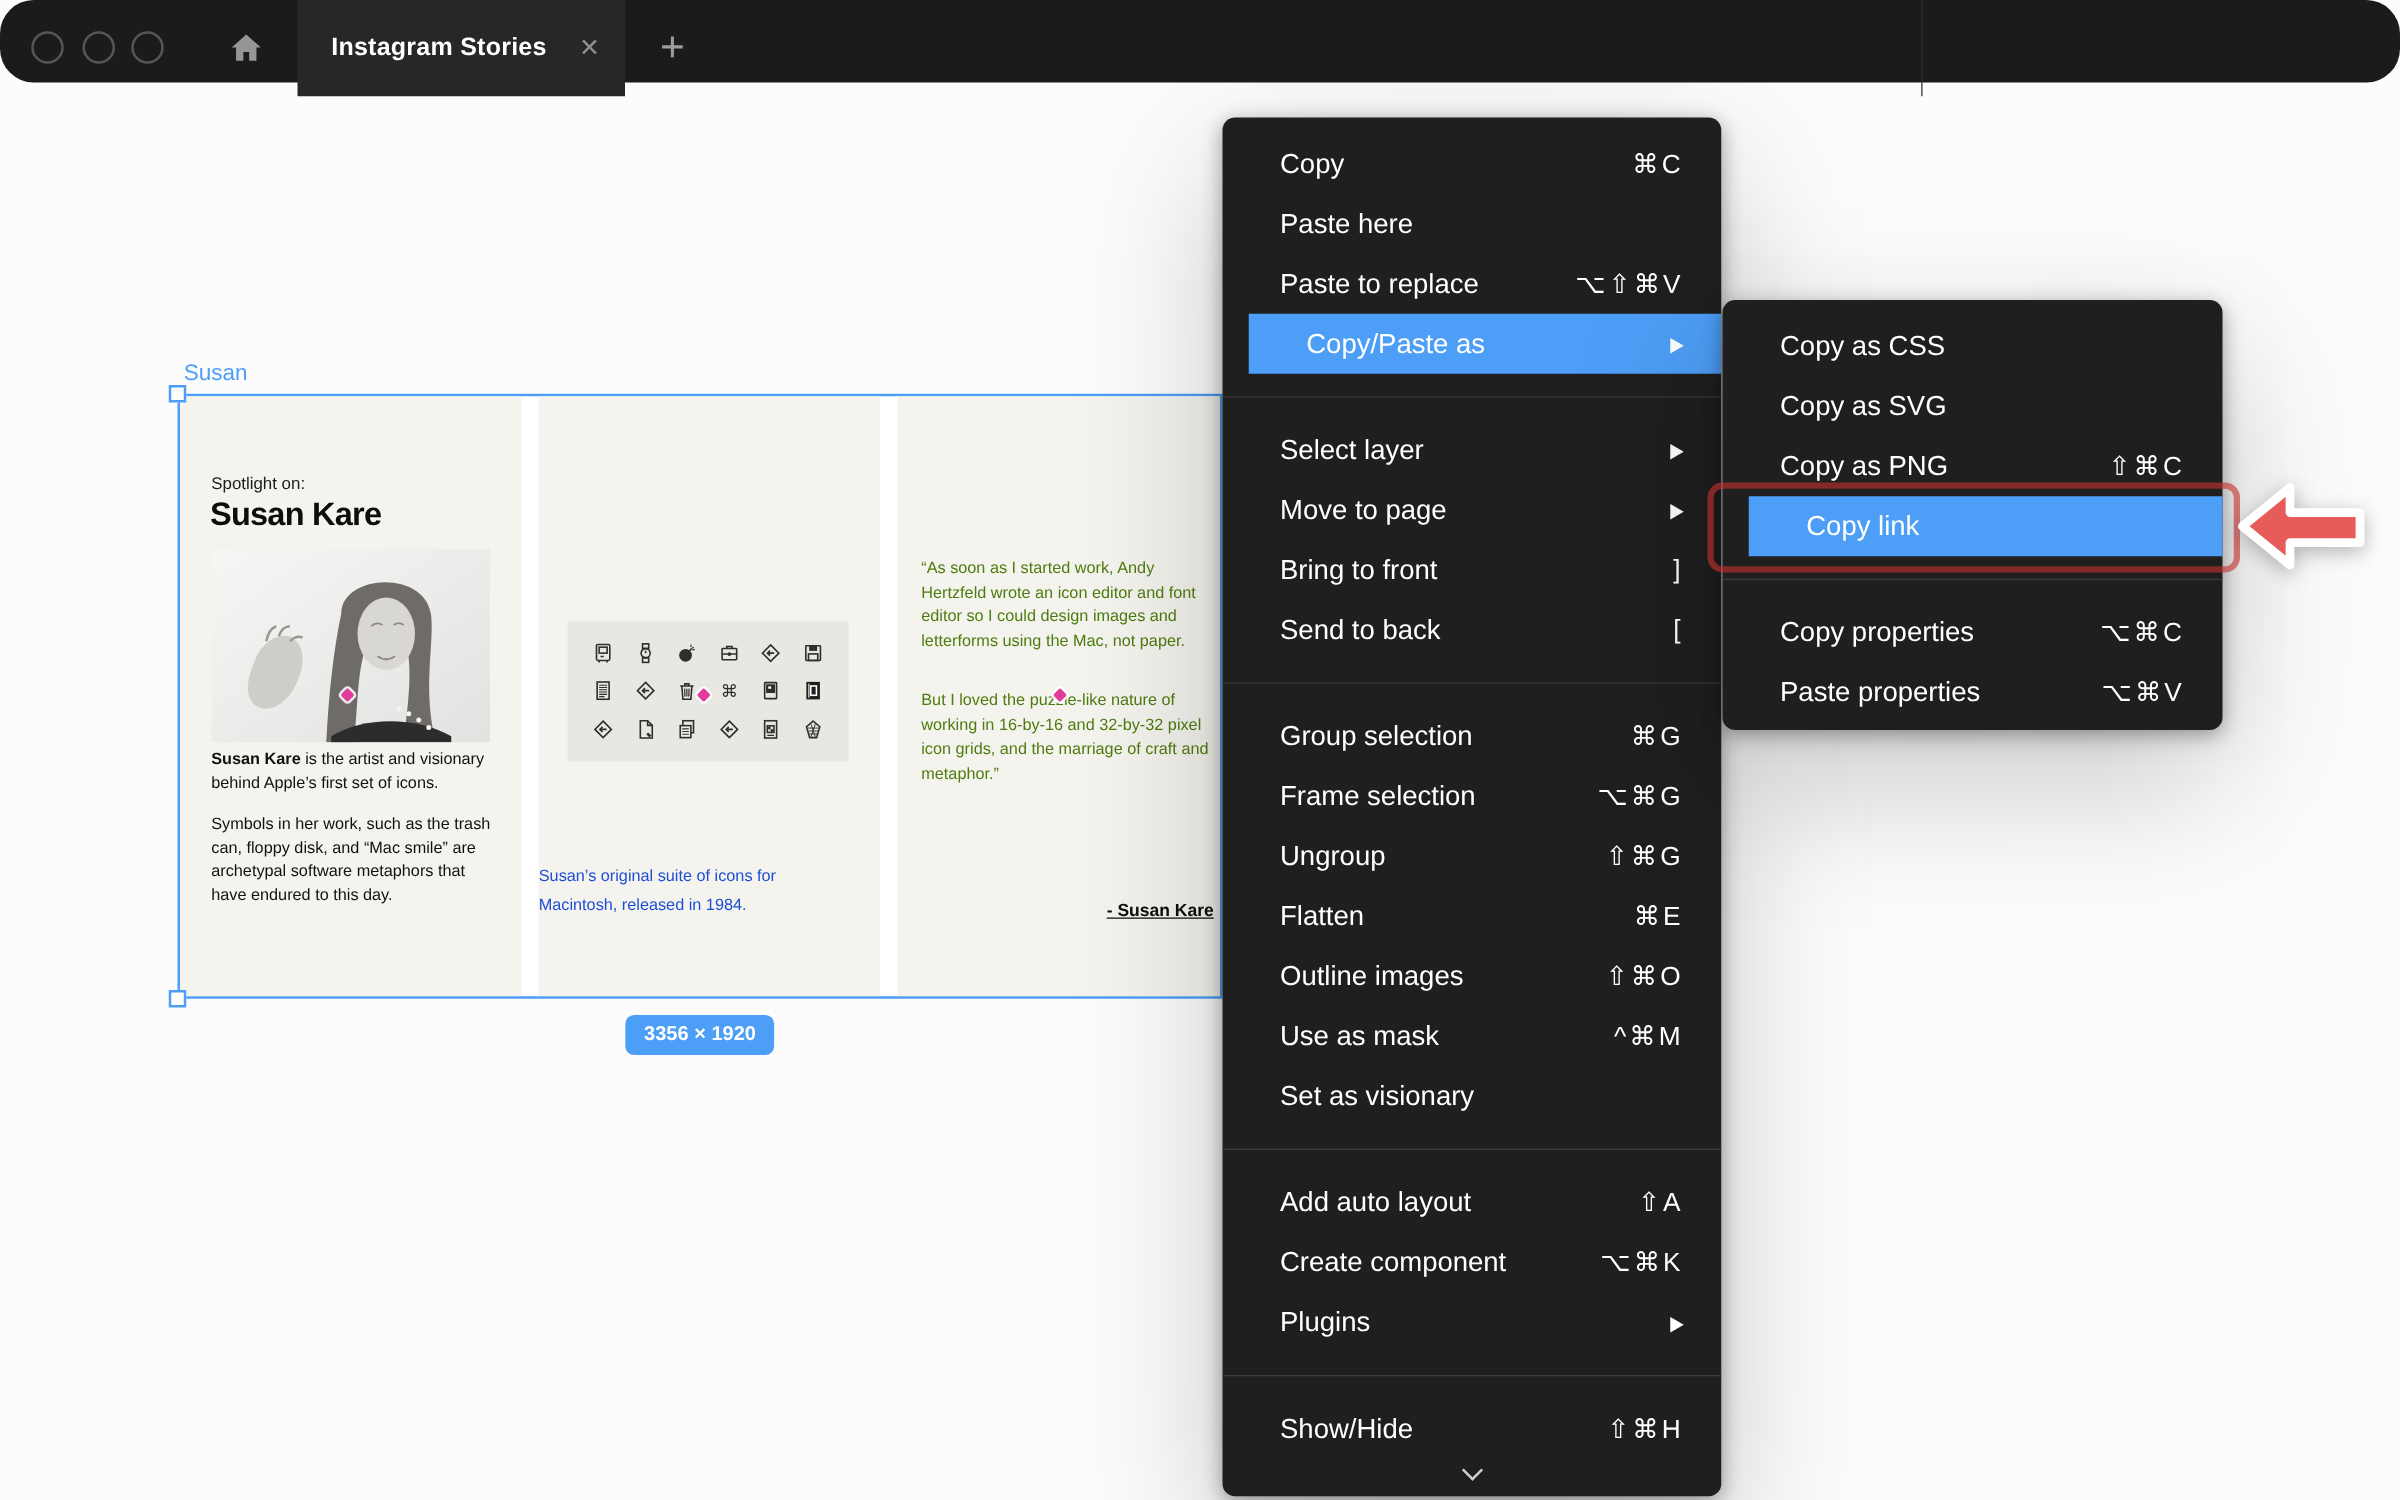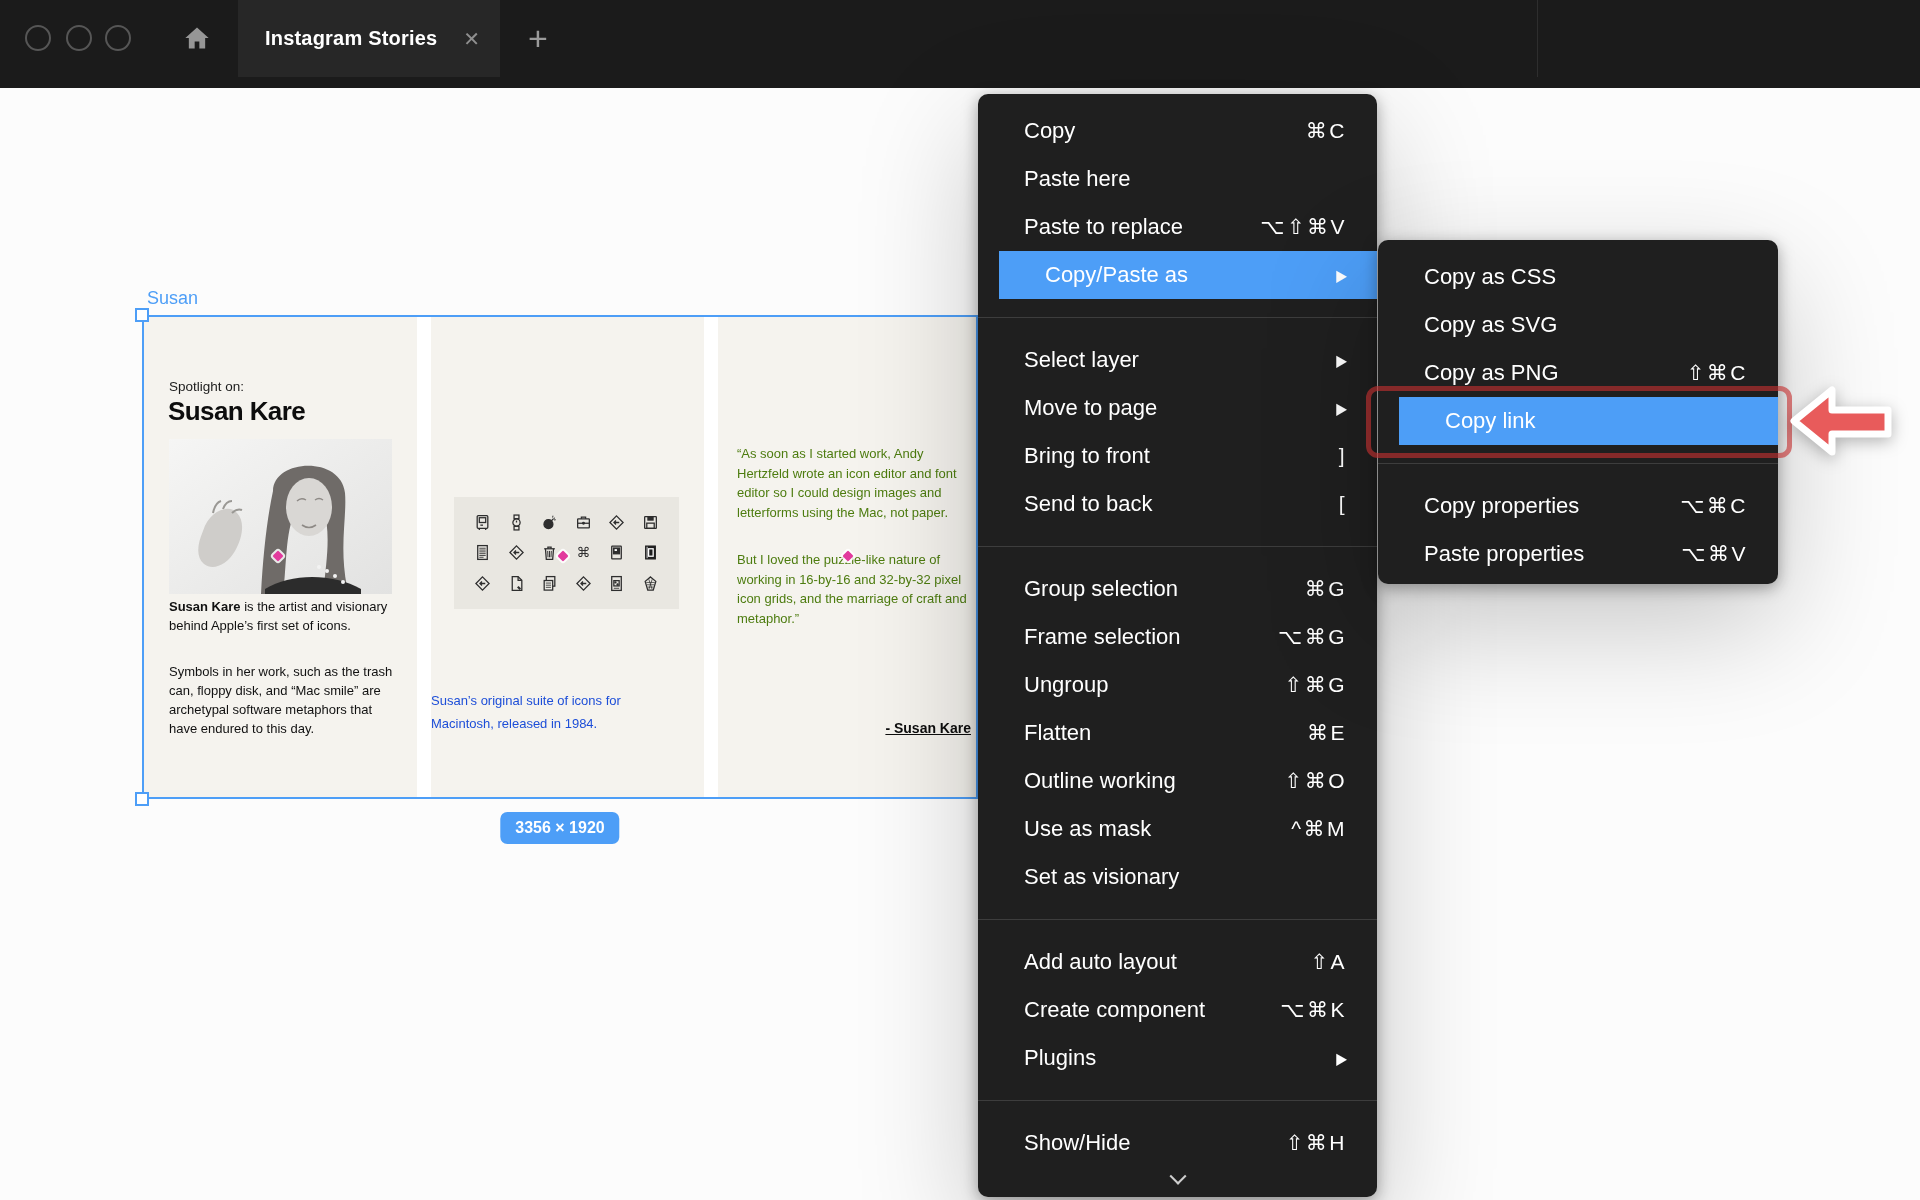--- a/index.html
+++ b/index.html
@@ -1,21 +1,21 @@
 <!DOCTYPE html>
 <html style="--accent: #4d9ef7; --magenta: #e23a9d; --panel-bg: #f5f3ee; --iconbox-bg: #e9e7e1;"><head>
 <meta charset="utf-8">
 <style>
   * { box-sizing: border-box; margin: 0; padding: 0; }
   html,body { width:1920px; height:1200px; overflow:hidden; background:#fff;
               font-family:"Liberation Sans", sans-serif; }
   #root { position:relative; width:1920px; height:1200px; overflow:hidden; background:#fcfcfc; }
 
   
-  .titlebar { position:absolute; left:0; top:0; width:1920px; height:88px; background:#1b1b1b; }
+  .titlebar { position:absolute; left:0; top:0; width:1920px; height:66px; background:#1b1b1b;border-radius:27px; }
   .win-circle { position:absolute; top:25px; width:26px; height:26px; border-radius:50%;
                 border:2.5px solid #565656; background:transparent; }
   .home-btn { position:absolute; left:181px; top:22px; width:32px; height:32px; display:flex;
               align-items:center; justify-content:center; }
   .tab { position:absolute; left:238px; top:0; width:262px; height:77px; background:#272727;
          display:flex; align-items:center; }
   .tab-label { margin-left:27px; font-size:20px; font-weight:bold; color:#fff; letter-spacing:.2px; }
   .tab-close { margin-left:auto; margin-right:20px; color:#8f8f8f; font-size:20px; line-height:1; cursor:default; }
   .new-tab { position:absolute; left:518px; top:0; height:77px; width:40px; display:flex;
              align-items:center; justify-content:center; color:#9b9b9b; font-size:34px; font-weight:200; }
@@ -33,21 +33,21 @@
                padding:7px 15px; border-radius:7px; white-space:nowrap; }
   .sparkle { position:absolute; width:8px; height:8px; background:var(--magenta);
              transform:rotate(45deg); border-radius:1.5px; box-shadow:0 0 0 2px rgba(255,255,255,.85); }
 
   
   .eyebrow { position:absolute; left:25px; top:62px; font-size:13.5px; color:#1c1c1c; }
   .p1-title { position:absolute; left:24px; top:79px; font-size:26px; font-weight:bold;
               letter-spacing:-.6px; color:#0d0d0d; }
   .photo { position:absolute; left:25px; top:122px; width:223px; height:155px; overflow:hidden; }
   .p1-copy { position:absolute; left:25px; top:280px; width:228px; font-size:13px; line-height:19px; color:#111; }
-  .p1-copy p + p { margin-top:27px; }
+  .p1-copy p + p { margin-top:14px; }
   .bold { font-weight:bold; }
 
   
   .icon-box { position:absolute; left:23px; top:180px; width:225px; height:112px; background:var(--iconbox-bg);
               display:grid; grid-template-columns:repeat(6,1fr); grid-template-rows:repeat(3,1fr);
               padding:10px 12px; align-items:center; justify-items:center; }
   .caption { position:absolute; left:0; right:0; top:372px; text-align:left; font-size:13px;
              line-height:23px; color:#1d4ed8; }
 
   
@@ -395,21 +395,21 @@
       </div>
       <div class="menu-row">
         <span class="mlabel">Ungroup</span>
         <span class="mshort">⇧⌘G</span>
       </div>
       <div class="menu-row">
         <span class="mlabel">Flatten</span>
         <span class="mshort">⌘E</span>
       </div>
       <div class="menu-row">
-        <span class="mlabel">Outline working</span>
+        <span class="mlabel">Outline images</span>
         <span class="mshort">⇧⌘O</span>
       </div>
       <div class="menu-row">
         <span class="mlabel">Use as mask</span>
         <span class="mshort">^⌘M</span>
       </div>
       <div class="menu-row">
         <span class="mlabel">Set as visionary</span>
       </div>
       <div class="menu-sep"></div>

